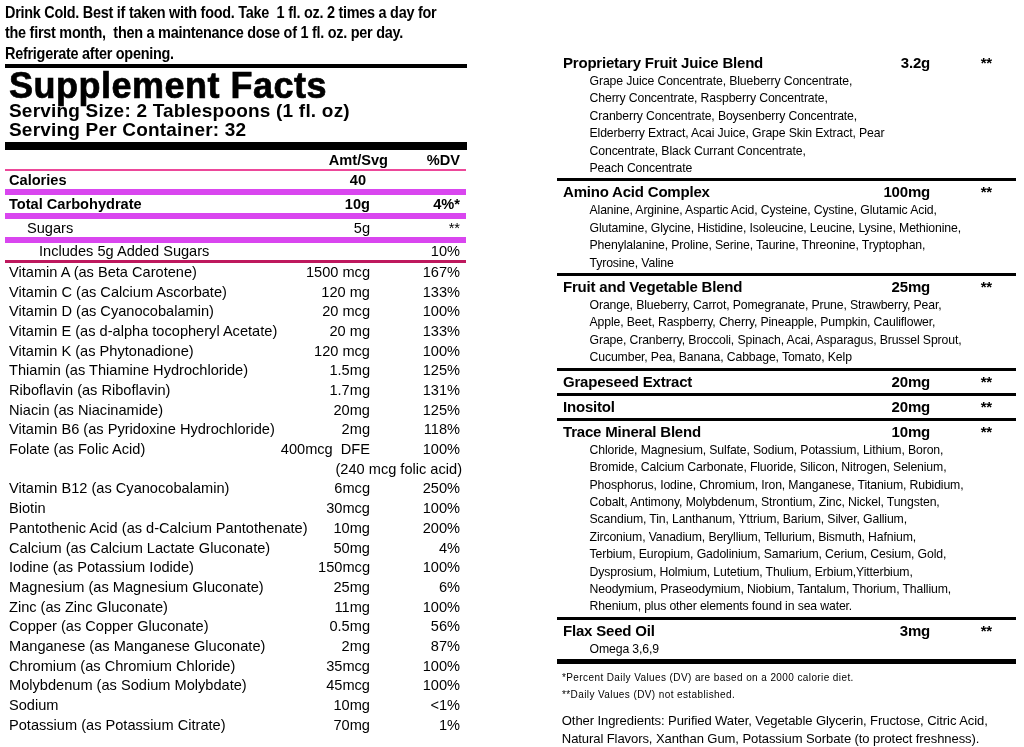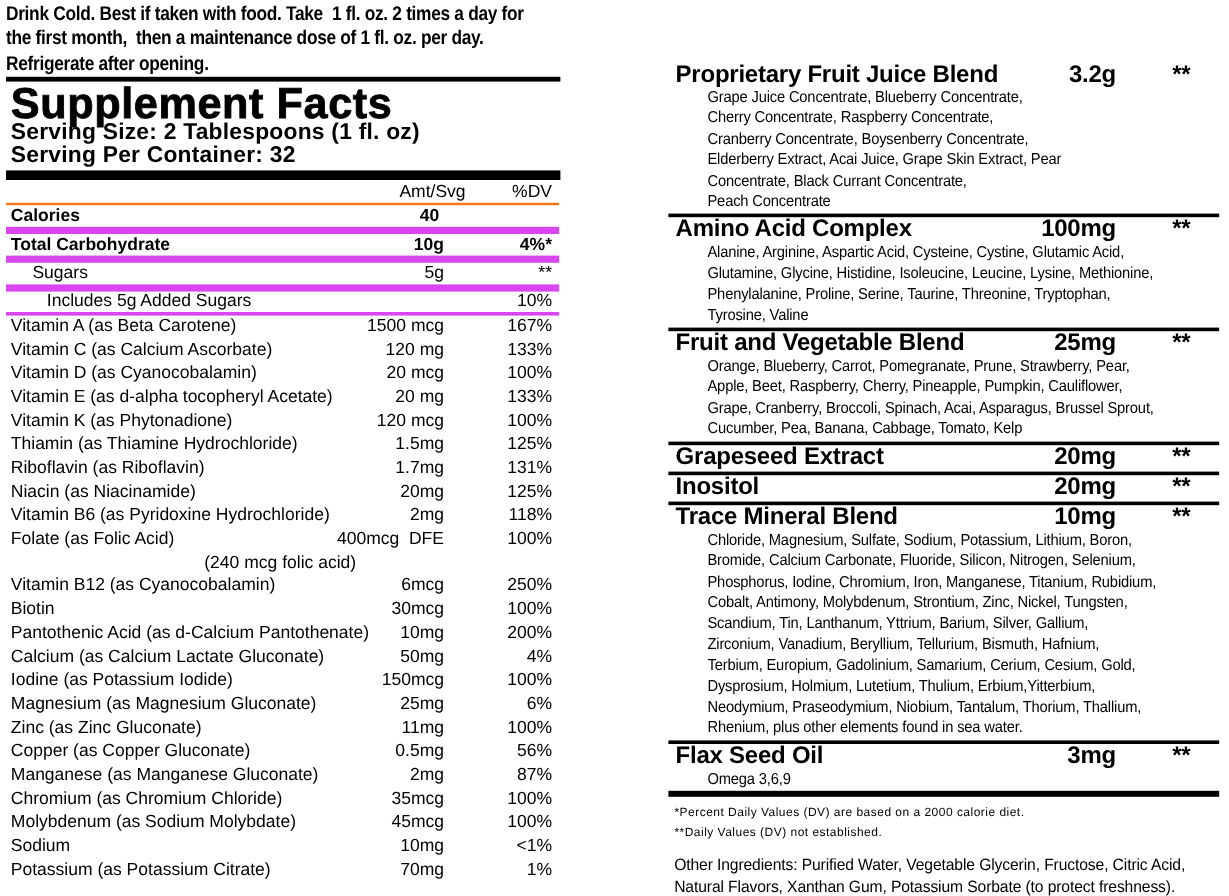--- a/index.html
+++ b/index.html
@@ -20,32 +20,32 @@
     font-size:36px;font-weight:bold;line-height:30px;letter-spacing:0.5px;
     -webkit-text-stroke:0.7px #000;padding-left:4px;
   }
   .sline{font-size:19px;font-weight:bold;line-height:19.5px;letter-spacing:0.2px;padding-left:4px}
   .hr8{height:8px;background:#000;margin-top:2px}
   .facts{width:461px;font-size:14.6px}
   .frow{position:relative;height:19.7px;line-height:19.7px;white-space:nowrap}
   .frow .n{padding-left:4px;display:inline-block}
   .frow .a{position:absolute;right:96px;top:0;white-space:pre}
   .frow .d{position:absolute;right:6px;top:0}
-  .frow.hdr{font-weight:normal;height:19px;line-height:21px;border-bottom:2px solid #f97316}
+  .frow.hdr{font-weight:bold;height:19px;line-height:21px;border-bottom:2px solid #ec4899}
   .frow.hdr .a{right:78px}
   .frow.b{font-weight:bold}
   .frow.i1 .n{padding-left:22px}
   .frow.i2 .n{padding-left:34px}
   .frow.bb{height:18px;line-height:18px;border-bottom:6px solid #d946ef}
-  .frow.bb3{height:17px;line-height:17px;border-bottom:3px solid #d946ef}
+  .frow.bb3{height:17px;line-height:17px;border-bottom:3px solid #be185d}
   .frow.cal .a{right:100px}
-  .frow.nrow{text-align:center;padding-right:4px}
+  .frow.nrow{text-align:right;padding-right:4px}
   
   .right{position:absolute;left:557px;top:53px;width:459px}
-  .bhead{display:flex;font-weight:bold;font-size:20px;line-height:19px;letter-spacing:-0.2px;padding-left:6px}
+  .bhead{display:flex;font-weight:bold;font-size:15px;line-height:19px;letter-spacing:-0.2px;padding-left:6px}
   .bname{flex:1;white-space:nowrap}
   .bamt{white-space:nowrap;text-align:right}
   .bdv{width:62px;text-align:right;padding-right:24px;white-space:nowrap}
   .bing{
     padding-left:35px;font-size:13.2px;line-height:17.4px;letter-spacing:-0.15px;
     transform:scaleX(0.93);transform-origin:0 0;width:470px;
   }
   .bing div{white-space:nowrap}
   .brule{height:3px;background:#000;margin:2px 0 1px}
   .hr5{height:5px;background:#000;margin:2px 0 6px}

